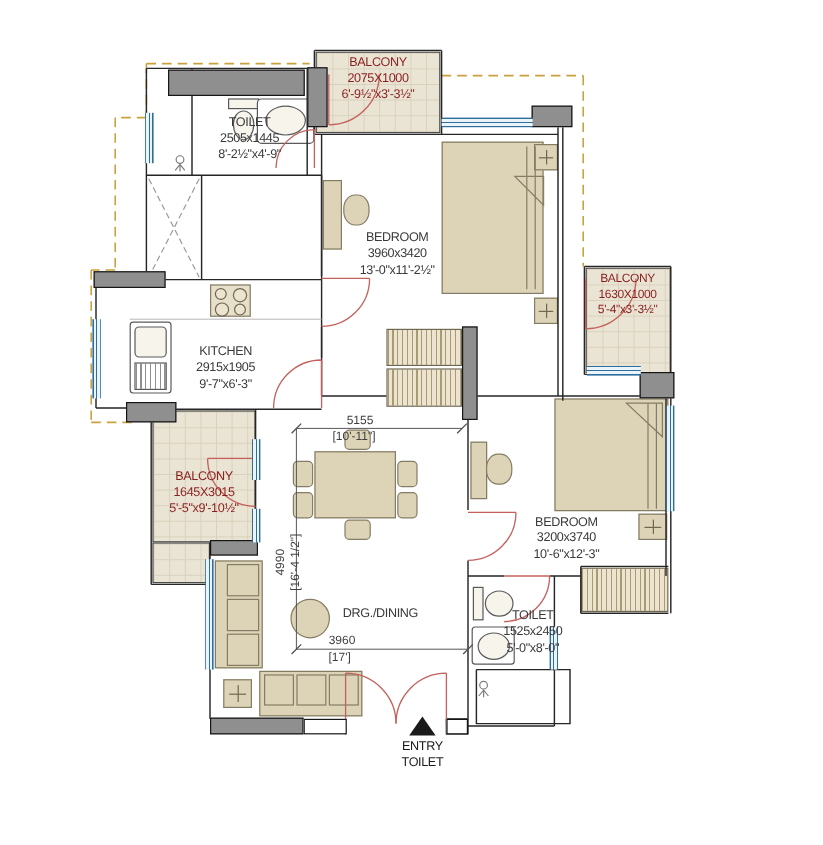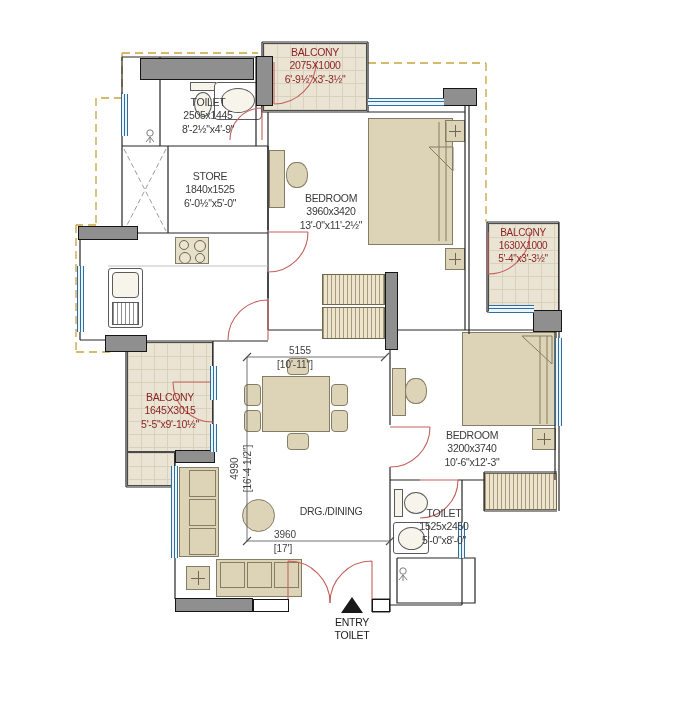--- a/index.html
+++ b/index.html
@@ -169,51 +169,51 @@
   <div class="lbl red" style="left:263px;top:46px;width:104px">
     <div>BALCONY</div>
     <div>2075X1000</div>
     <div>6'-9½"x3'-3½"</div>
   </div>
   <div class="lbl" style="left:160px;top:96px;width:96px">
     <div>TOILET</div>
     <div>2505x1445</div>
     <div>8'-2½"x4'-9"</div>
   </div>
-  <div class="lbl" style="left:162px;top:170px;width:96px">
-    <div>STORE</div>
-    <div>1840x1525</div>
-    <div>6'-0½"x5'-0"</div>
-  </div>
   <div class="lbl" style="left:276px;top:192px;width:110px">
     <div>BEDROOM</div>
     <div>3960x3420</div>
     <div>13'-0"x11'-2½"</div>
   </div>
   <div class="lbl red" style="left:486px;top:227px;width:74px;font-size:10px">
     <div>BALCONY</div>
     <div>1630X1000</div>
     <div>5'-4"x3'-3½"</div>
   </div>
+  <div class="lbl" style="left:138px;top:287px;width:100px">
+    <div>KITCHEN</div>
+    <div>2915x1905</div>
+    <div>9'-7"x6'-3"</div>
+  </div>
   <div class="lbl red" style="left:126px;top:391px;width:88px">
     <div>BALCONY</div>
     <div>1645X3015</div>
     <div>5'-5"x9'-10½"</div>
   </div>
   <div class="lbl" style="left:412px;top:429px;width:120px">
     <div>BEDROOM</div>
     <div>3200x3740</div>
     <div>10'-6"x12'-3"</div>
   </div>
   <div class="lbl" style="left:408px;top:507px;width:72px">
     <div>TOILET</div>
     <div>1525x2450</div>
     <div>5'-0"x8'-0"</div>
   </div>
-  <div class="lbl" style="left:286px;top:505px;width:90px">
+  <div class="lbl" style="left:272px;top:505px;width:90px">
     <div>DRG./DINING</div>
   </div>
 
   <div class="dim" style="left:255px;top:345px;width:90px">5155</div>
   <div class="dim" style="left:250px;top:359px;width:90px">[10'-11"]</div>
   <div class="dim" style="left:240px;top:529px;width:90px">3960</div>
   <div class="dim" style="left:238px;top:543px;width:90px">[17']</div>
   <div class="dim vert" style="left:194px;top:463px;width:80px">4990</div>
   <div class="dim vert" style="left:207px;top:463px;width:80px">[16'-4 1/2"]</div>
 

